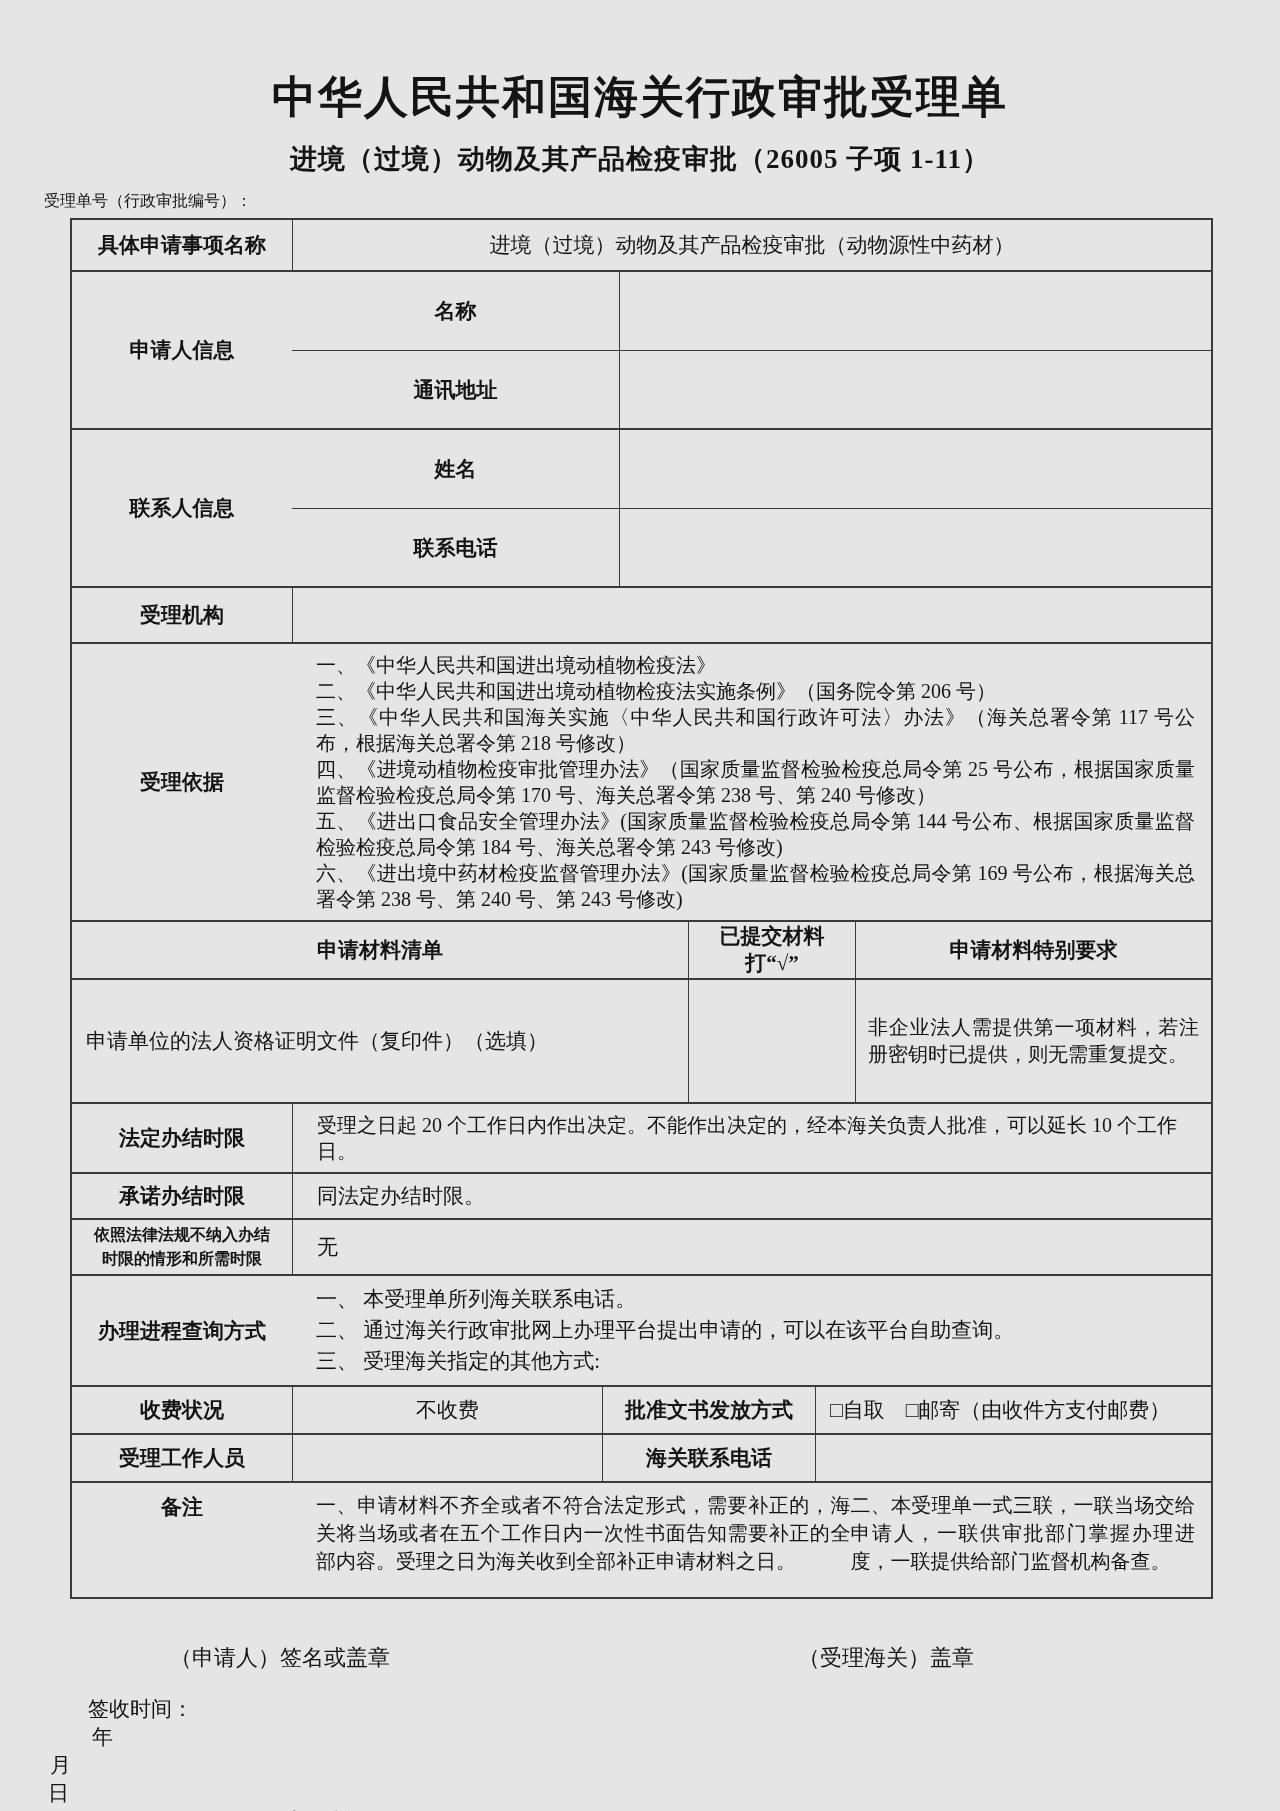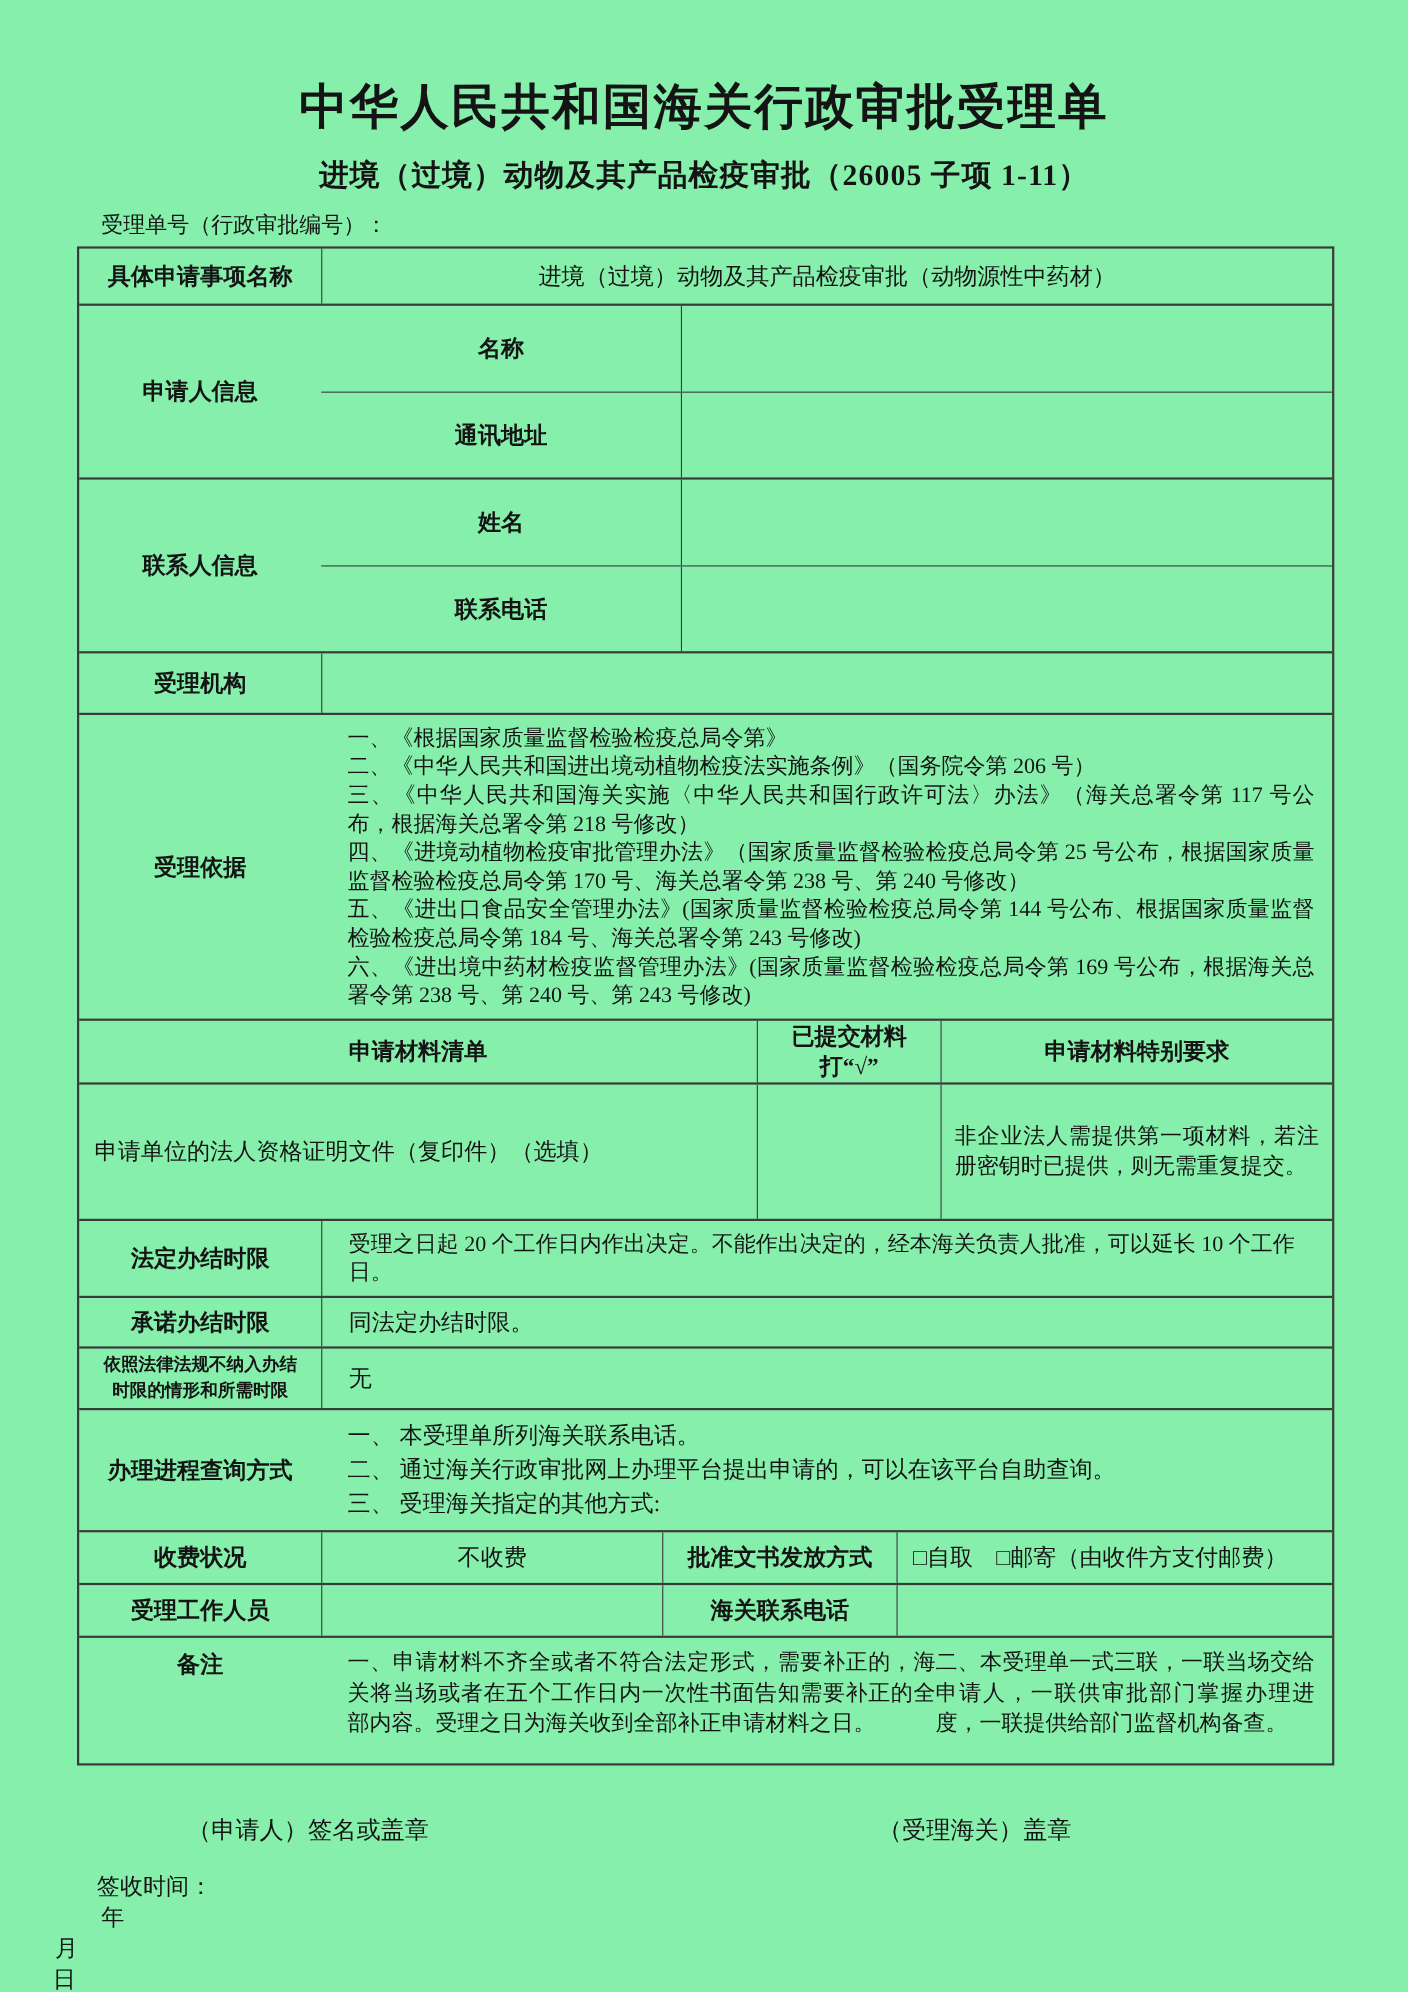--- a/index.html
+++ b/index.html
@@ -2,32 +2,32 @@
 <html><head>
 <meta charset="utf-8">
 <style>
   * { margin:0; padding:0; box-sizing:border-box; }
   html,body { background:#ffffff; }
   body {
     width:1280px; height:1811px;
     font-family:"Liberation Serif","DejaVu Serif",serif;
     color:#141414;
   }
-  .page { position:relative; width:1280px; height:1811px; background:#86efac; overflow:hidden; }
+  .page { position:relative; width:1280px; height:1811px; background:#e5e5e5; overflow:hidden; }
 
   .doc-title {
     margin-top:68px; text-align:center;
     font-size:44px; font-weight:bold; letter-spacing:2px;
   }
   .doc-subtitle {
     margin-top:14px; text-align:center;
     font-size:27px; font-weight:bold; letter-spacing:1px;
   }
   .form-no {
-    margin:14px 0 6px 92px; font-size:20px;
+    margin:14px 0 6px 44px; font-size:16px;
   }
 
   
   .tbl {
     margin-left:70px; width:1143px;
     border:2px solid #3a3a3a;
     font-size:21px;
   }
   .row { display:flex; border-top:2px solid #3a3a3a; }
   .row.first { border-top:none; }
@@ -119,21 +119,21 @@
     </div>
 
     <div class="row" style="min-height:56px">
       <div class="cell center lbl w220">受理机构</div>
       <div class="cell vline grow pad-left"></div>
     </div>
 
     <div class="row" style="min-height:268px">
       <div class="cell center lbl w220">受理依据</div>
       <div class="vline grow pad-left basis-text" style="display:flex;flex-direction:column;justify-content:center">
-        <div>一、《根据国家质量监督检验检疫总局令第》</div>
+        <div>一、《中华人民共和国进出境动植物检疫法》</div>
         <div>二、《中华人民共和国进出境动植物检疫法实施条例》（国务院令第 206 号）</div>
         <div>三、《中华人民共和国海关实施〈中华人民共和国行政许可法〉办法》（海关总署令第 117 号公布，根据海关总署令第 218 号修改）</div>
         <div>四、《进境动植物检疫审批管理办法》（国家质量监督检验检疫总局令第 25 号公布，根据国家质量监督检验检疫总局令第 170 号、海关总署令第 238 号、第 240 号修改）</div>
         <div>五、《进出口食品安全管理办法》(国家质量监督检验检疫总局令第 144 号公布、根据国家质量监督检验检疫总局令第 184 号、海关总署令第 243 号修改)</div>
         <div>六、《进出境中药材检疫监督管理办法》(国家质量监督检验检疫总局令第 169 号公布，根据海关总署令第 238 号、第 240 号、第 243 号修改)</div>
       </div>
     </div>
 
     <div class="row" style="min-height:58px">
       <div class="cell center lbl w616">申请材料清单</div>

